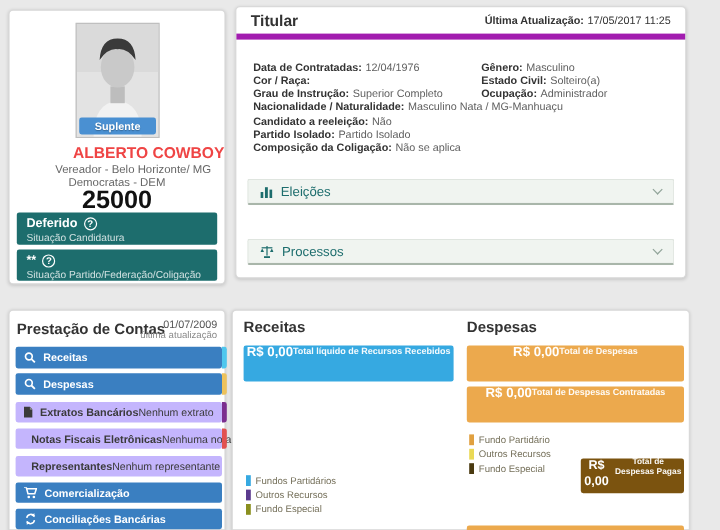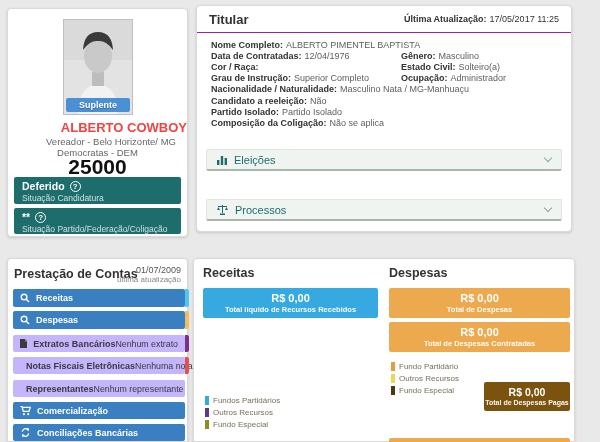--- a/index.html
+++ b/index.html
@@ -31,21 +31,21 @@
   #status-banner-1 { top:168px; height:27px; }
   #status-banner-2 { top:199px; height:26px; }
   .status-line1 { display:flex; align-items:center; font-size:10.5px; font-weight:bold; }
   .status-line2 { font-size:8.5px; color:#cfe0e0; margin-top:1px; white-space:nowrap; }
   .qmark { width:11px; height:11px; border:1px solid #fff; border-radius:50%;
     font-size:8px; font-weight:bold; display:inline-flex; align-items:center;
     justify-content:center; margin-left:5px; flex:0 0 auto; }
 
   
   #titular-card { left:196px; top:5px; width:376px; height:227px; }
-  .titular-header { height:27px; border-bottom:1px solid #a21caf; display:flex;
+  .titular-header { height:27px; border-bottom:5px solid #a21caf; display:flex;
     align-items:center; justify-content:space-between; padding:0 12px; }
   .titular-title { font-size:13px; font-weight:bold; color:#333; }
   .titular-update { font-size:9px; color:#333; }
   .titular-update b { margin-right:3px; }
   .field-row { position:absolute; font-size:9px; white-space:nowrap; }
   .field-row b { color:#333; margin-right:3px; }
   .field-row span.val { color:#606060; }
   .acc { position:absolute; left:9px; right:9px; height:22px; background:#f0f4f0;
     border:1px solid #dfe5df; border-bottom:2px solid #a9b6aa; border-radius:2px;
     display:flex; align-items:center; gap:7px; padding:0 10px; color:#1d6d6d;
@@ -65,21 +65,21 @@
   .pbtn.blue { background:#3a7fc1; color:#fff; }
   .pbtn.gray { background:#c4b5fd; color:#3a3a3a; }
   .pbtn .lbl { font-weight:bold; margin-left:6px; white-space:nowrap; }
   .pbtn .right { margin-left:auto; font-size:8.8px; font-weight:normal; white-space:nowrap; }
   .pbtn .strip { position:absolute; right:-4px; top:0; bottom:0; width:4px; border-radius:0 2px 2px 0; }
 
   
   #finance-card { left:193px; top:258px; width:382px; height:184px; border-radius:4px 4px 0 0; }
   .fin-title { position:absolute; font-size:12.5px; font-weight:bold; color:#333; top:7px; }
   .amount-box { position:absolute; border-radius:2px; color:#fff; text-align:center;
-    display:flex; flex-direction:column; justify-content:center; line-height:1.2; }
+    display:flex; flex-direction:row; justify-content:center; line-height:1.2; }
   .amount-box .amt { font-size:11px; font-weight:bold; }
   .amount-box .cap { font-size:7.5px; font-weight:bold; opacity:.95; }
   .legend { position:absolute; }
   .legend-item { display:flex; align-items:center; gap:4px; margin-bottom:3px;
     font-size:8px; color:#75705a; white-space:nowrap; }
   .legend-item .sq { width:4px; height:9px; flex:0 0 auto; }
   #despesas-sliver { position:absolute; left:195px; top:179px; width:181px; height:5px;
     background:#eca94d; border-radius:2px 2px 0 0; }
 </style>
 </head>
@@ -118,21 +118,20 @@
     <div class="status-line2">Situação Partido/Federação/Coligação</div>
   </div>
 </div>
 
 <div class="card" id="titular-card">
   <div class="titular-header">
     <span class="titular-title">Titular</span>
     <span class="titular-update"><b>Última Atualização:</b><span>17/05/2017 11:25</span></span>
   </div>
 
-  <div class="field-row" style="left:14px; top:34px;"><b>Nome Completo:</b><span class="val">ALBERTO PIMENTEL BAPTISTA</span></div>
   <div class="field-row" style="left:14px; top:45px;"><b>Data de Contratadas:</b><span class="val">12/04/1976</span></div>
   <div class="field-row" style="left:14px; top:56px;"><b>Cor / Raça:</b><span class="val"></span></div>
   <div class="field-row" style="left:14px; top:67px;"><b>Grau de Instrução:</b><span class="val">Superior Completo</span></div>
   <div class="field-row" style="left:14px; top:78px;"><b>Nacionalidade / Naturalidade:</b><span class="val">Masculino Nata / MG-Manhuaçu</span></div>
   <div class="field-row" style="left:14px; top:90px;"><b>Candidato a reeleição:</b><span class="val">Não</span></div>
   <div class="field-row" style="left:14px; top:101px;"><b>Partido Isolado:</b><span class="val">Partido Isolado</span></div>
   <div class="field-row" style="left:14px; top:112px;"><b>Composição da Coligação:</b><span class="val">Não se aplica</span></div>
 
   <div class="field-row" style="left:204px; top:45px;"><b>Gênero:</b><span class="val">Masculino</span></div>
   <div class="field-row" style="left:204px; top:56px;"><b>Estado Civil:</b><span class="val">Solteiro(a)</span></div>

